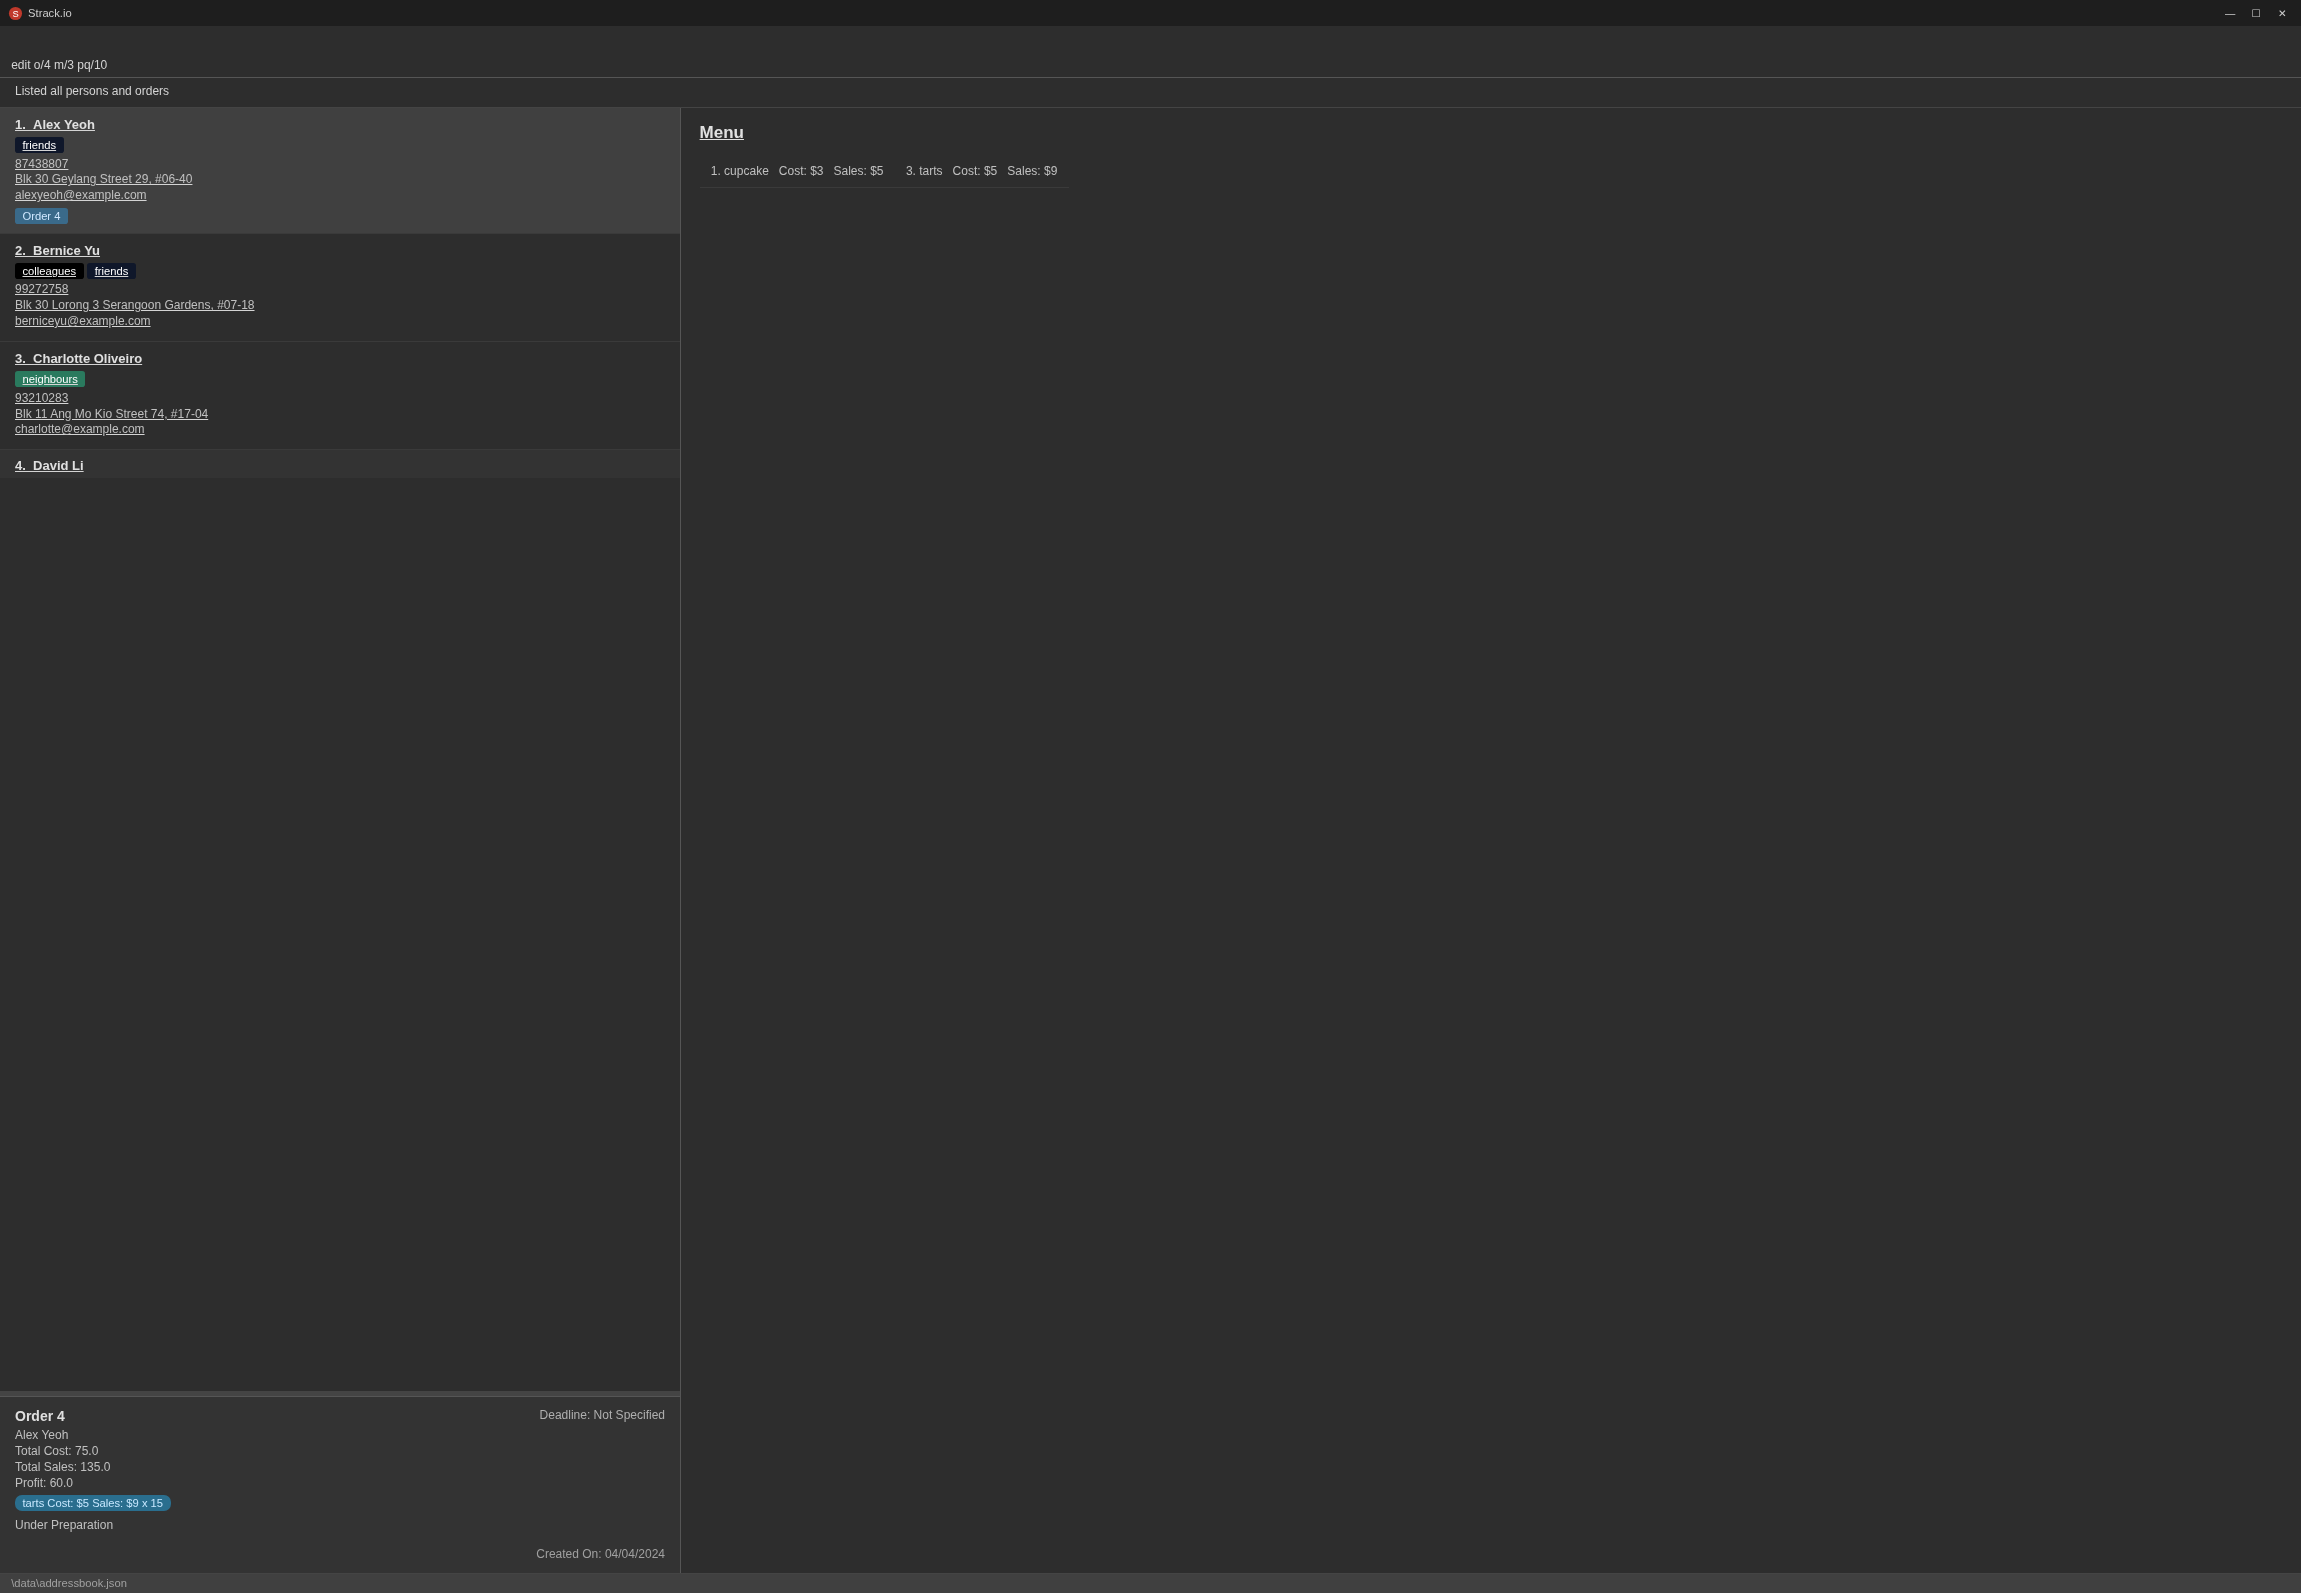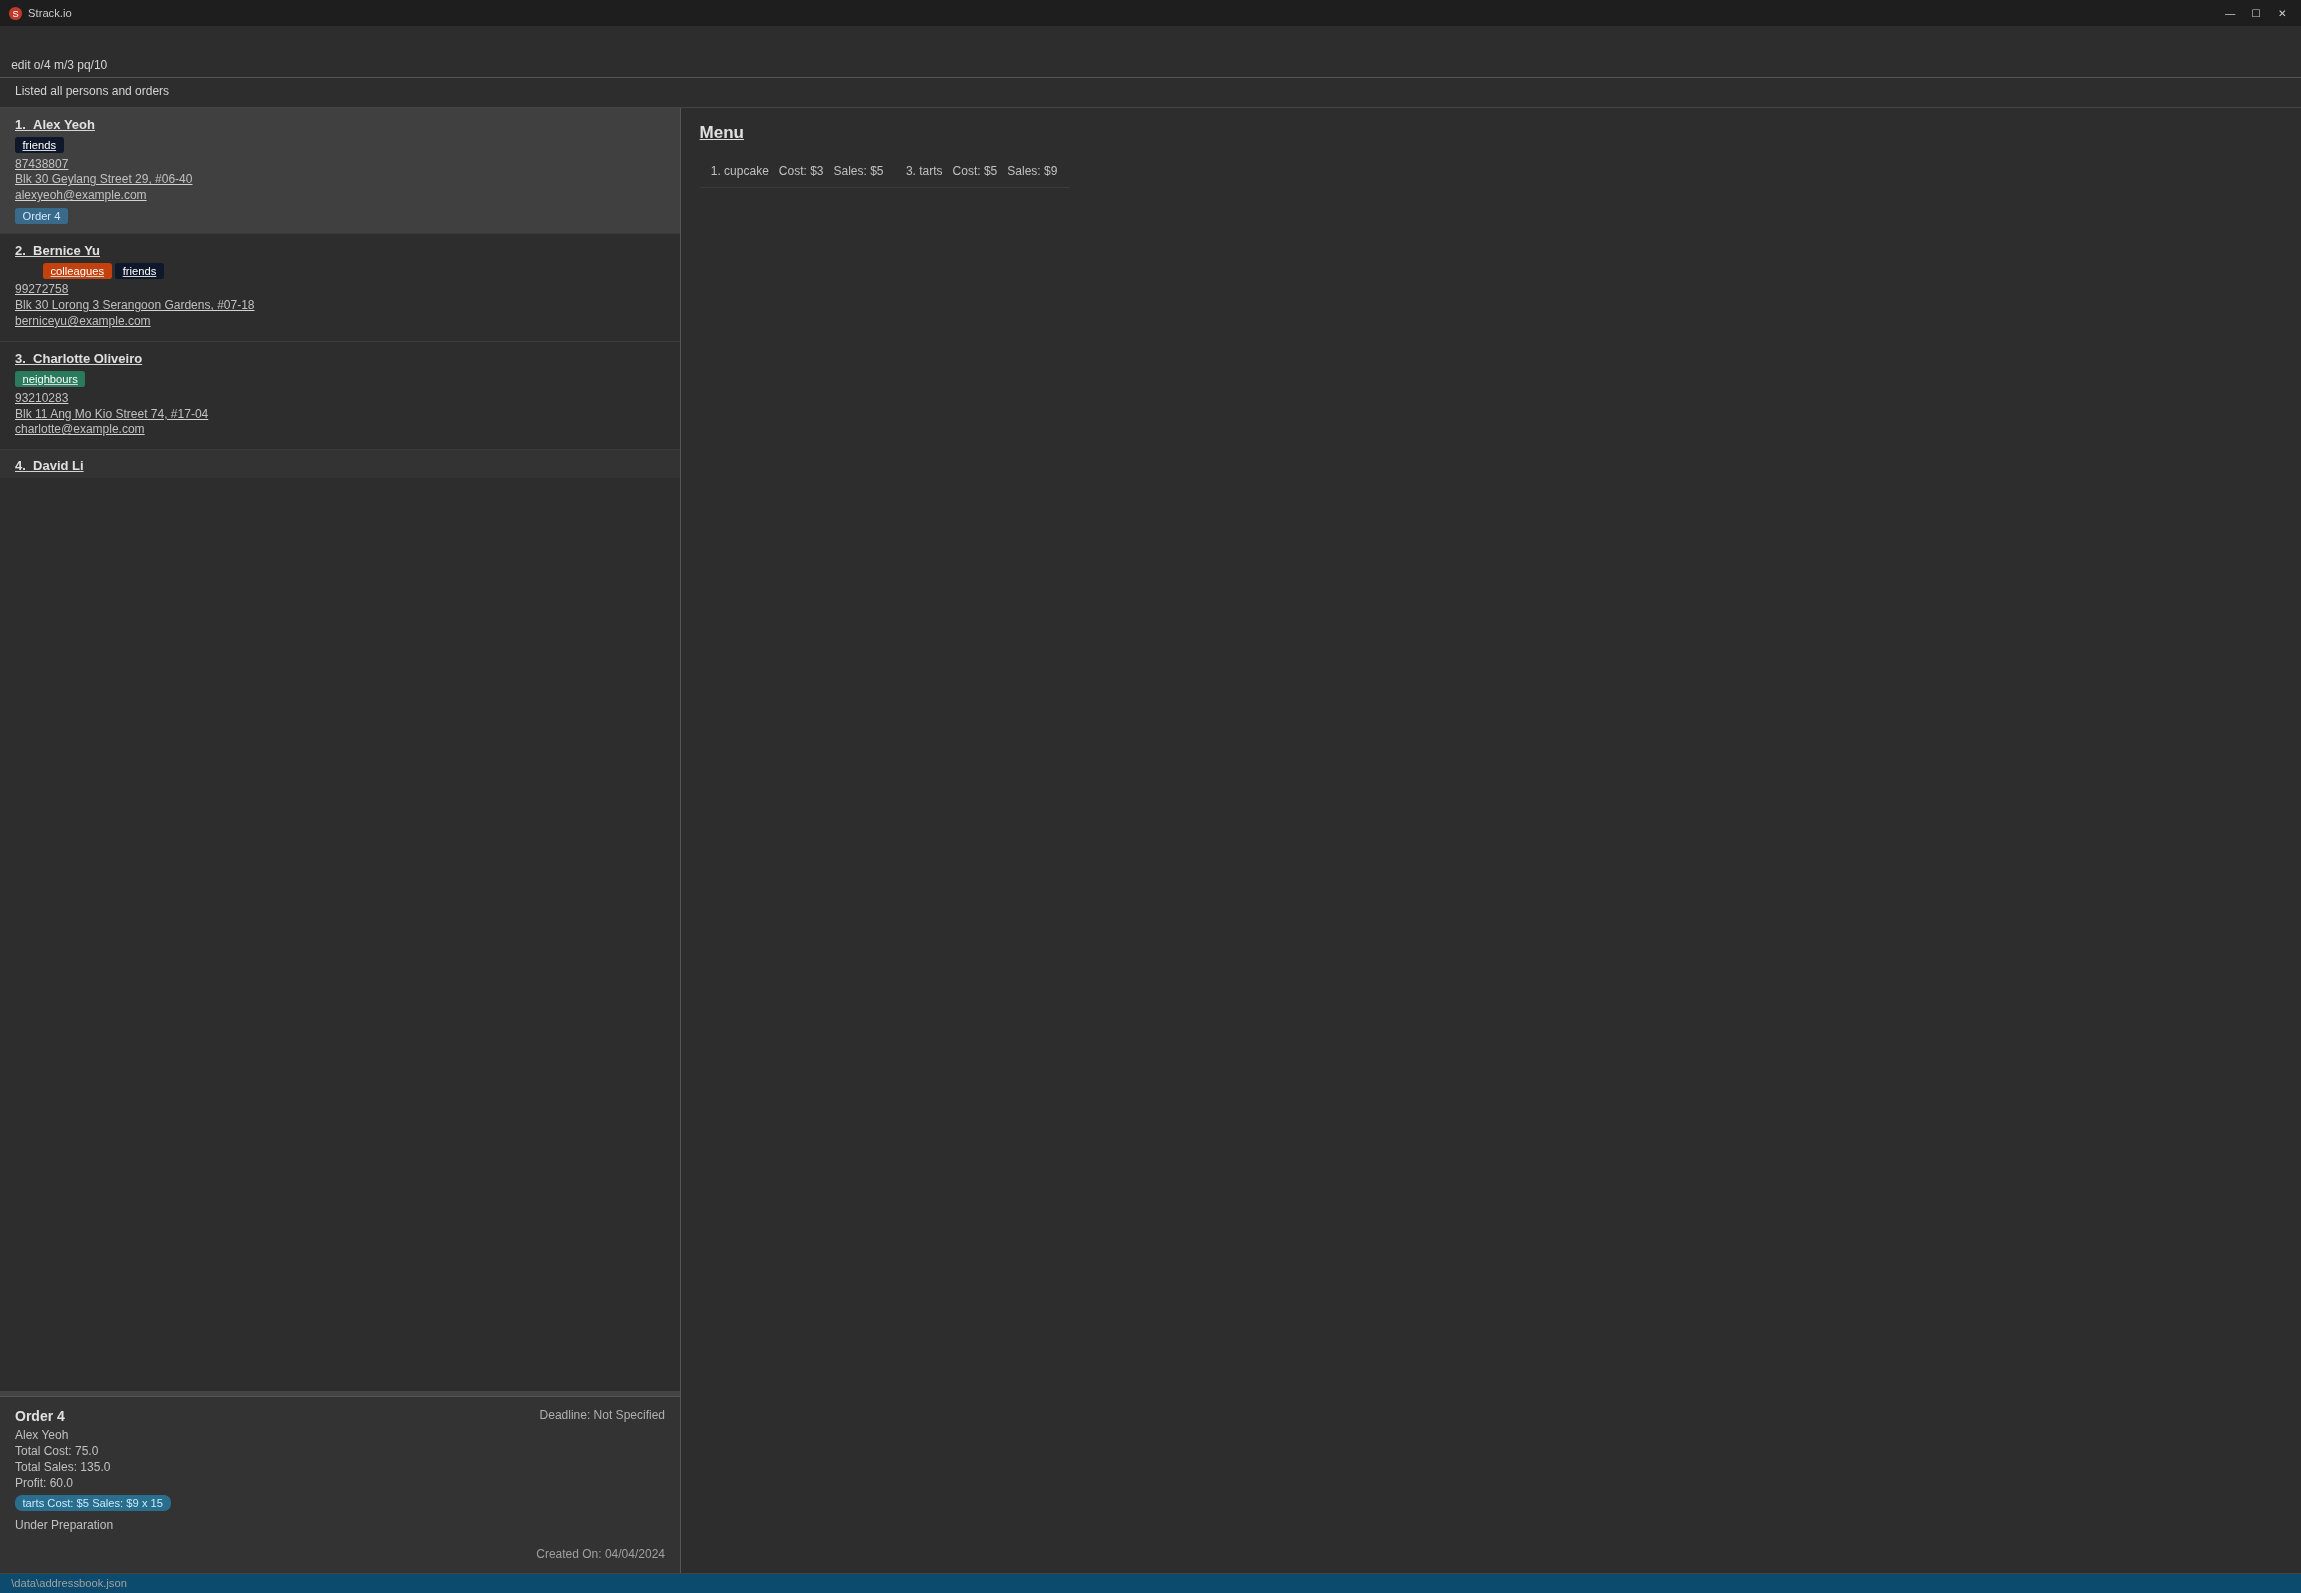--- a/index.html
+++ b/index.html
@@ -137,21 +137,21 @@
       flex-wrap: wrap;
     }
 
     .tag {
       padding: 1.9px 7.5px;
       border-radius: 2.8px;
       font-size: 11.2px;
       color: #fff;
     }
     .tag-friends { background: #0f172a; }
-    .tag-colleagues { background: #c2410c; margin-left: 28px; }
+    .tag-colleagues { background: #000000; }
     .tag-neighbours { background: #2a7a5e; }
 
     .person-phone {
       font-size: 12px;
       color: #c0c0c0;
       margin-bottom: 1.9px;
     }
     .person-address {
       font-size: 12px;
       color: #c0c0c0;
@@ -275,21 +275,21 @@
       padding: 9.3px 11.2px;
       border-bottom: 0.9px solid #3a3a3a;
       font-size: 12px;
       color: #c0c0c0;
       cursor: pointer;
     }
     .menu-list-item.selected { background: #404040; }
 
     
     .bottom-bar {
-      background: #0c4a6e;
+      background: #404040;
       padding: 3.7px 11.2px;
       font-size: 11.2px;
       color: #a0a0a0;
       border-top: 0.9px solid #444;
       flex-shrink: 0;
     }
 
     
     .person-item-partial {
       padding: 7.5px 15px 3.7px;

